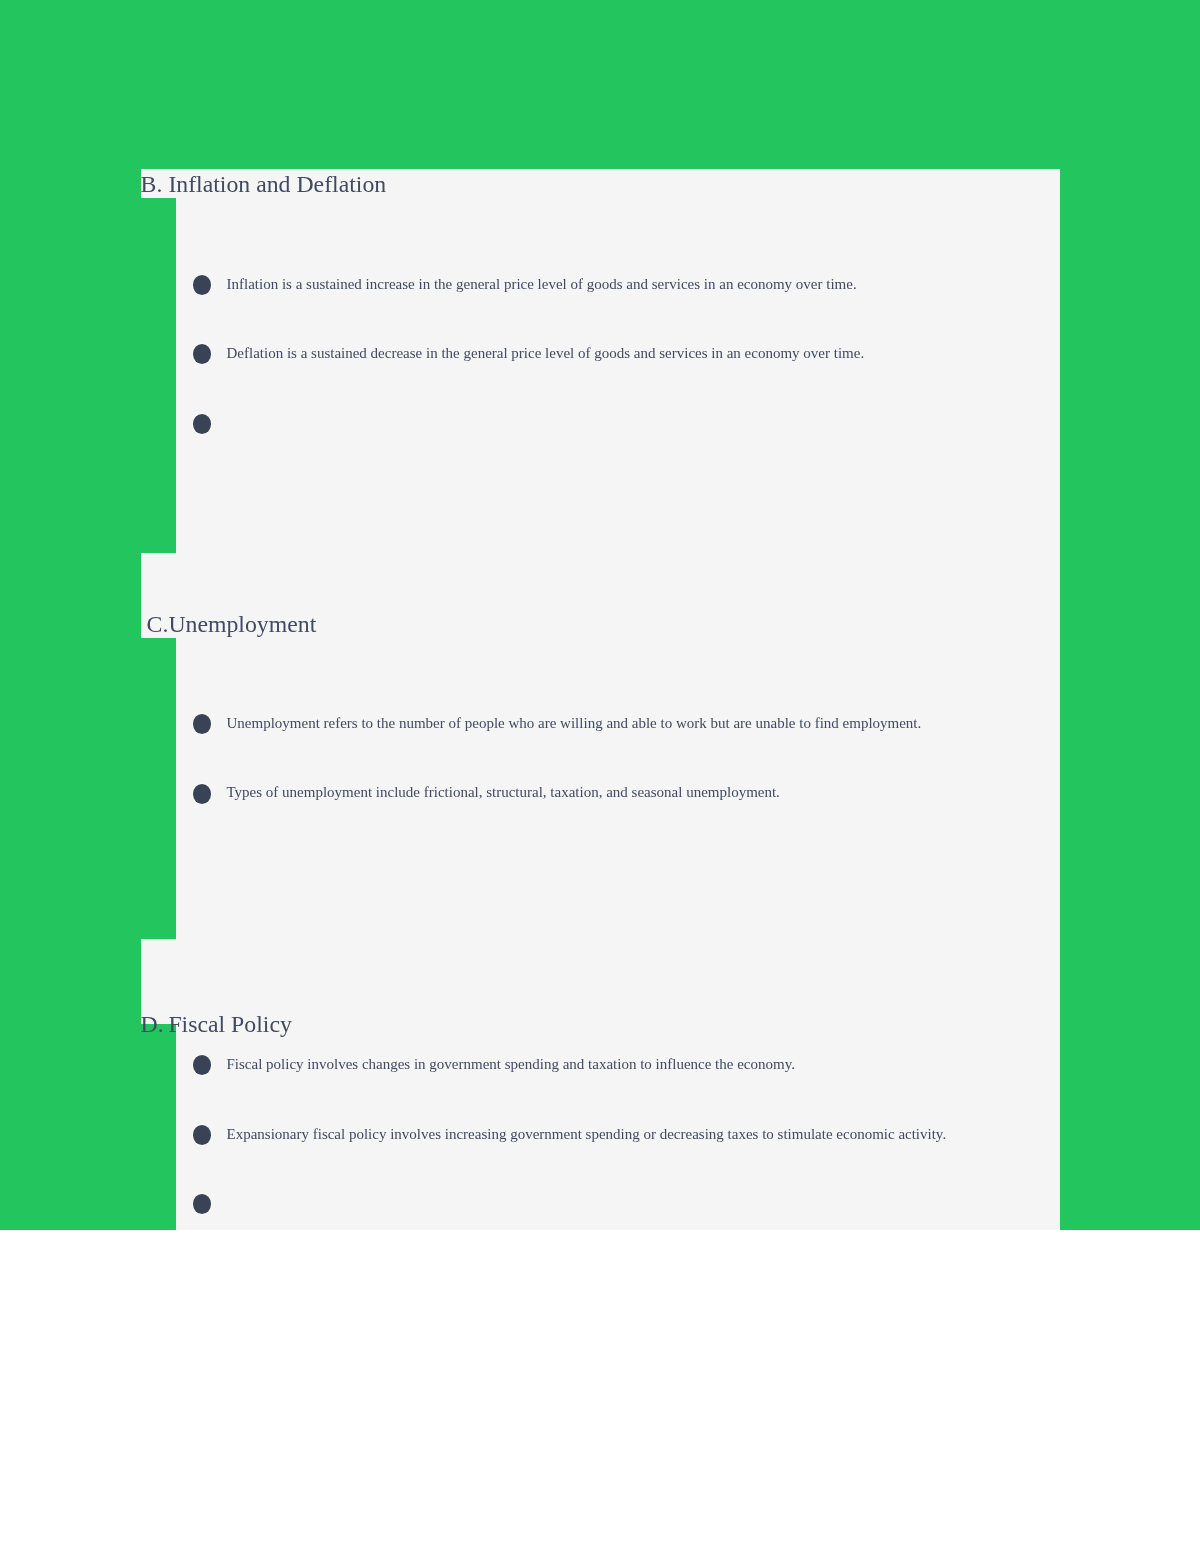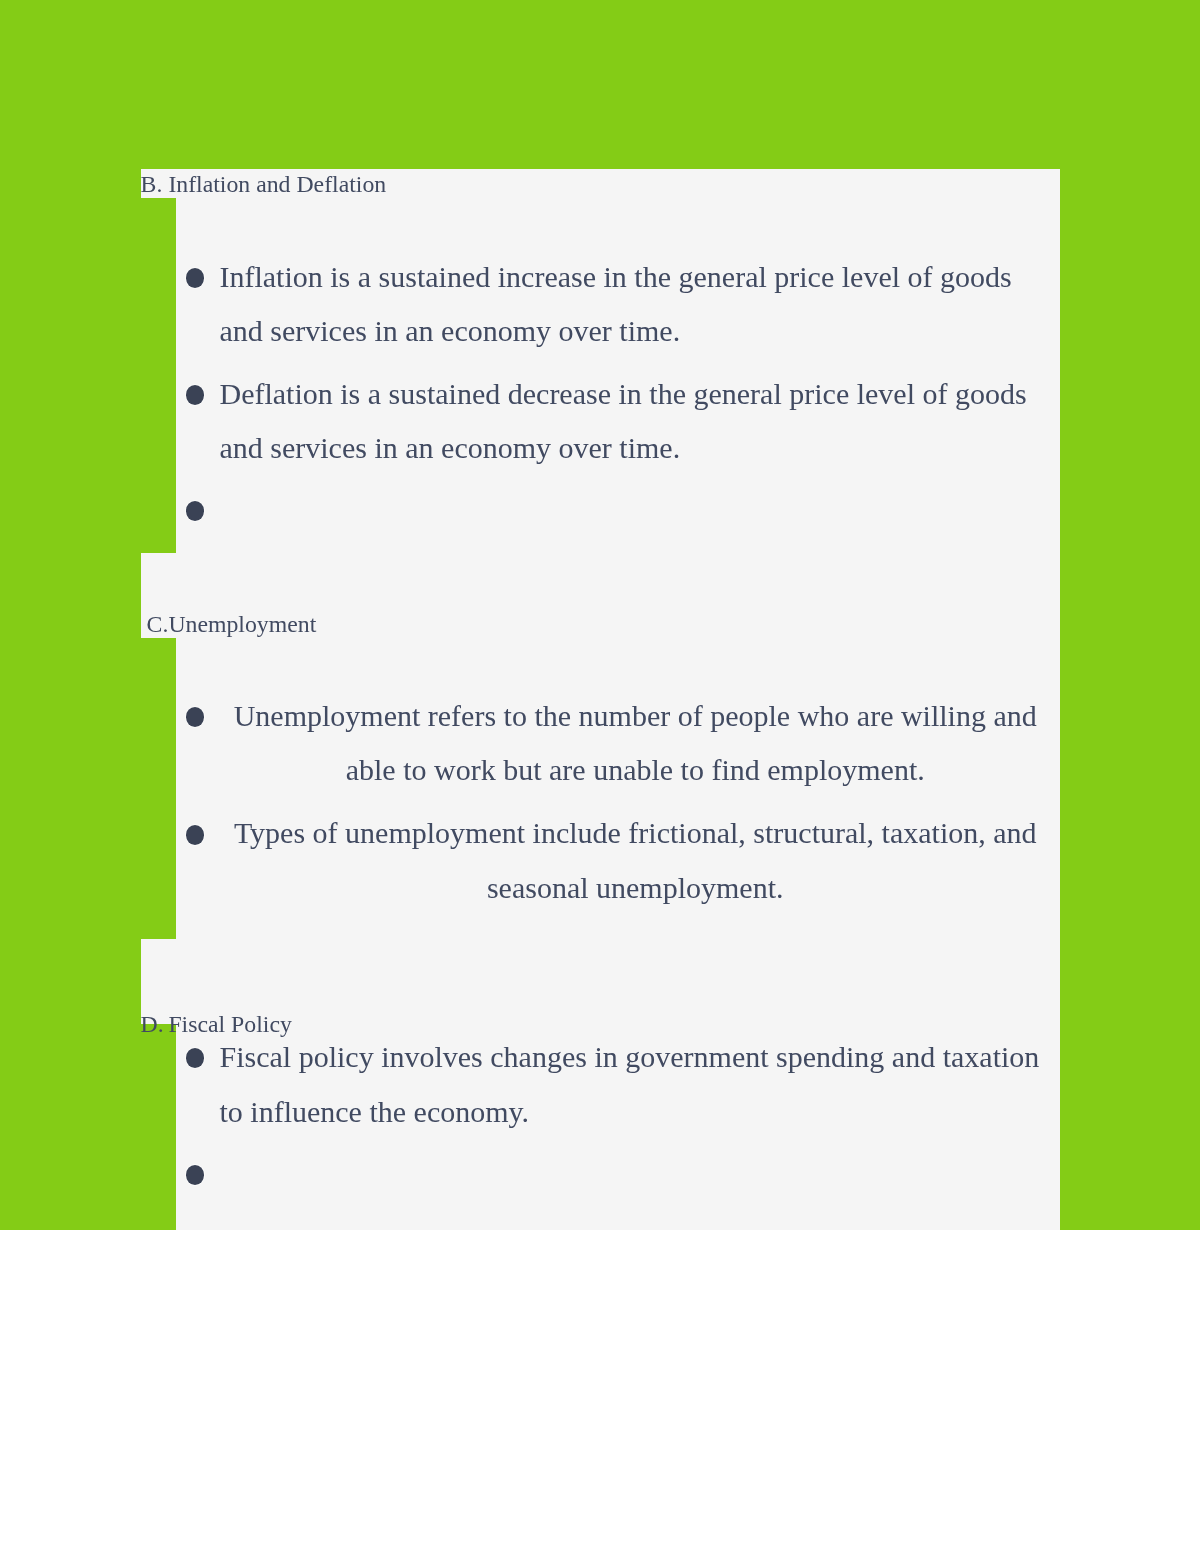--- a/index.html
+++ b/index.html
@@ -1,36 +1,36 @@
 <!DOCTYPE html>
 <html><head>
 <meta charset="utf-8">
 <title>Document</title>
 <style>
   html,body{margin:0;padding:0;}
   body{width:1200px;height:1553px;background:#ffffff;
        font-family:"Liberation Serif",serif;}
 
   .page{position:relative;width:1200px;height:1230px;overflow:hidden;
-        background:#84cc16;
+        background:#22c55e;
         
         transform:translateZ(0);will-change:transform;}
 
   
   .hl{position:absolute;background:#f5f5f5;}
 
   
   .head{position:absolute;left:140.6px;
         font-size:23.78px;line-height:54.5px;color:#414a61;white-space:pre;}
   .head .mk{display:inline-block;width:27.8px;}
 
   
   .items{position:absolute;left:176.4px;width:882.6px;line-height:54.5px;}
-  .item{position:relative;margin:8px;padding-left:35.1px;
-        font-size:30px;line-height:inherit;color:#414a61;}
+  .item{position:relative;margin:15px;padding-left:35.1px;
+        font-size:15px;line-height:inherit;color:#414a61;}
   .bullet{position:absolute;left:1.35px;top:18.25px;
           width:18.5px;height:20px;border-radius:50%;
           background:#3a4255;box-shadow:0 0 0 0.8px #fcfcfc;}
 </style>
 </head>
 <body>
 
 <div class="page">
 
   <div class="hl" style="left:140.5px;top:168.9px;width:919.3px;height:28.9px;"></div>
@@ -41,25 +41,25 @@
   <div class="hl" style="left:176.4px;top:1023.3px;width:883.4px;height:355.5px;"></div>
 
   <div class="head" style="top:156.5px;"><span class="mk">B.</span><span>Inflation and Deflation</span></div>
   <div class="items" style="top:241.95px;line-height:54.3px;">
     <p class="item"><span class="bullet"></span><span>Inflation is a sustained increase in the general price level of goods and services in an economy over time.</span></p>
     <p class="item"><span class="bullet"></span><span>Deflation is a sustained decrease in the general price level of goods and services in an economy over time.</span></p>
     <p class="item"><span class="bullet"></span></p>
   </div>
 
   <div class="head" style="top:596.5px;text-align:right;"><span class="mk">C.</span><span>Unemployment</span></div>
-  <div class="items" style="top:680.5px;line-height:54.9px;text-align:center;">
+  <div class="items" style="top:680.5px;line-height:54.9px;">
     <p class="item"><span class="bullet"></span><span>Unemployment refers to the number of people who are willing and able to work but are unable to find employment.</span></p>
     <p class="item"><span class="bullet"></span><span>Types of unemployment include frictional, structural, taxation, and seasonal unemployment.</span></p>
   </div>
 
   <div class="head" style="top:997px;"><span class="mk">D.</span><span>Fiscal Policy</span></div>
   <div class="items" style="top:1022px;">
     <p class="item"><span class="bullet"></span><span>Fiscal policy involves changes in government spending and taxation to influence the economy.</span></p>
-    <p class="item"><span class="bullet"></span></p>
+    <p class="item"><span class="bullet"></span><span>Expansionary fiscal policy involves increasing government spending or decreasing taxes to stimulate economic activity.</span></p>
     <p class="item"><span class="bullet"></span></p>
   </div>
 
 </div>
 
 </body></html>

